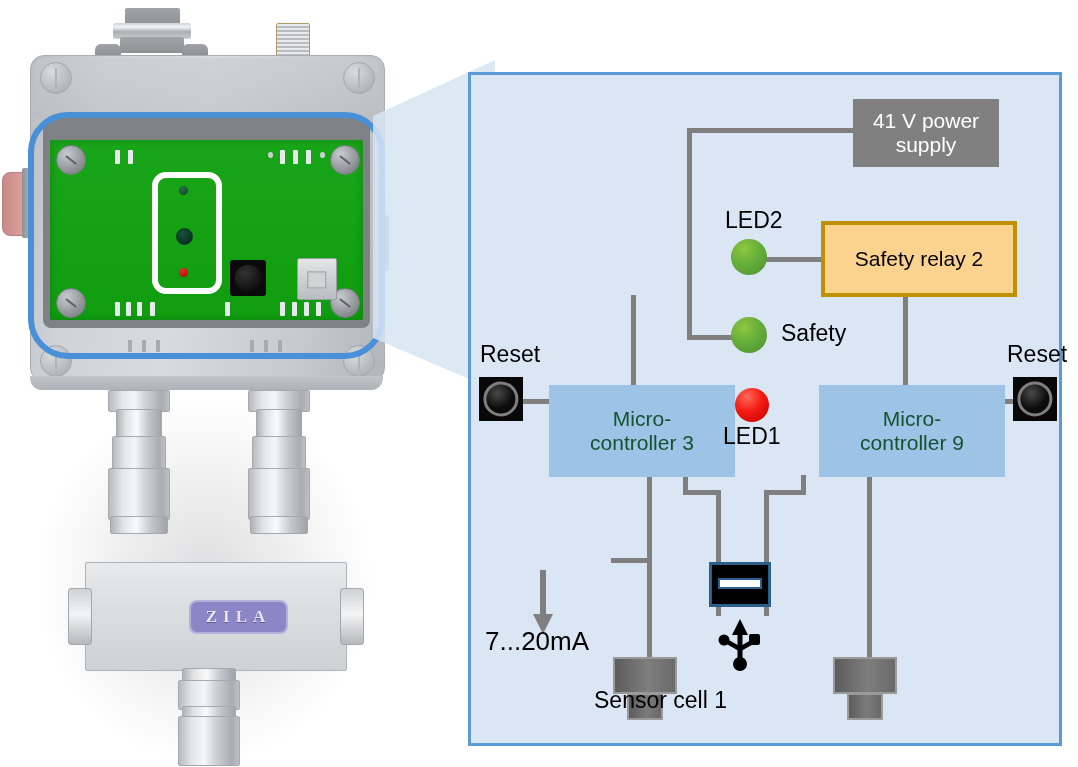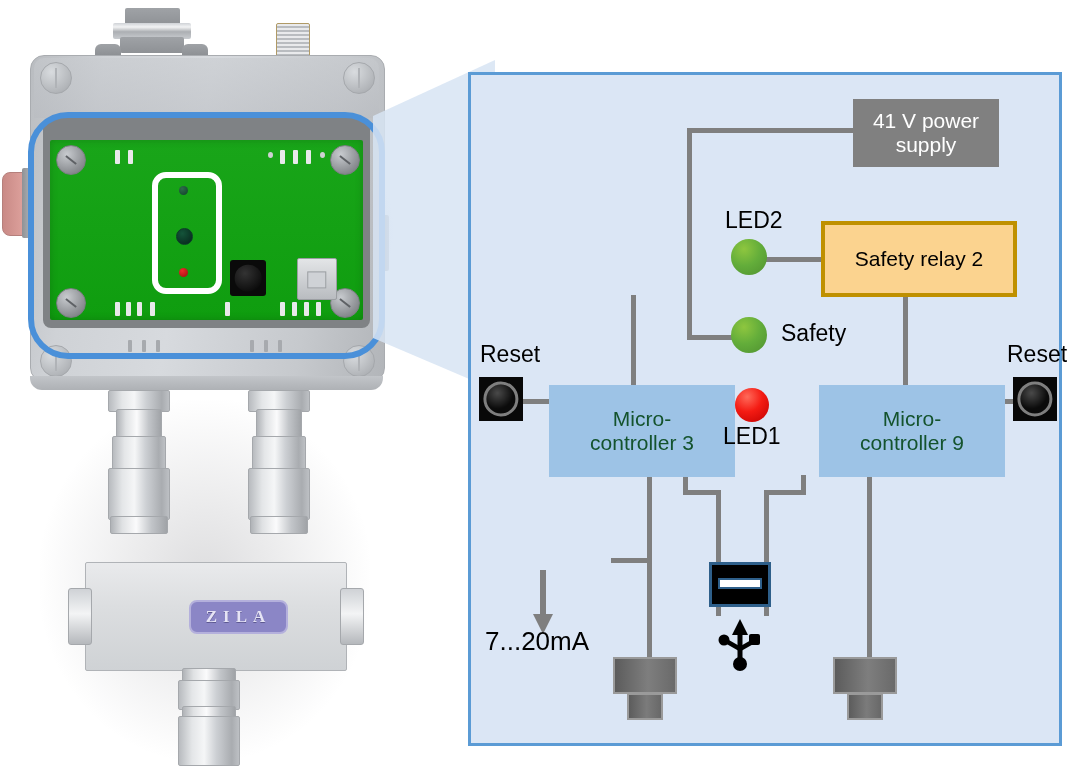--- a/index.html
+++ b/index.html
@@ -305,15 +305,16 @@
     <div class="body"></div>
     <div class="stem"></div>
   </div>
 
   <div class="lbl" style="left:254px;top:132px;">LED2</div>
   <div class="lbl" style="left:310px;top:245px;">Safety</div>
   <div class="lbl" style="left:252px;top:348px;">LED1</div>
   <div class="lbl" style="left:9px;top:266px;">Reset</div>
   <div class="lbl" style="left:536px;top:266px;">Reset</div>
   <div class="lbl big" style="left:14px;top:551px;">7...20mA</div>
+  <div class="lbl" style="left:123px;top:612px;">Sensor cell 1</div>
 
  </div>
 </div>
 
 </body></html>

